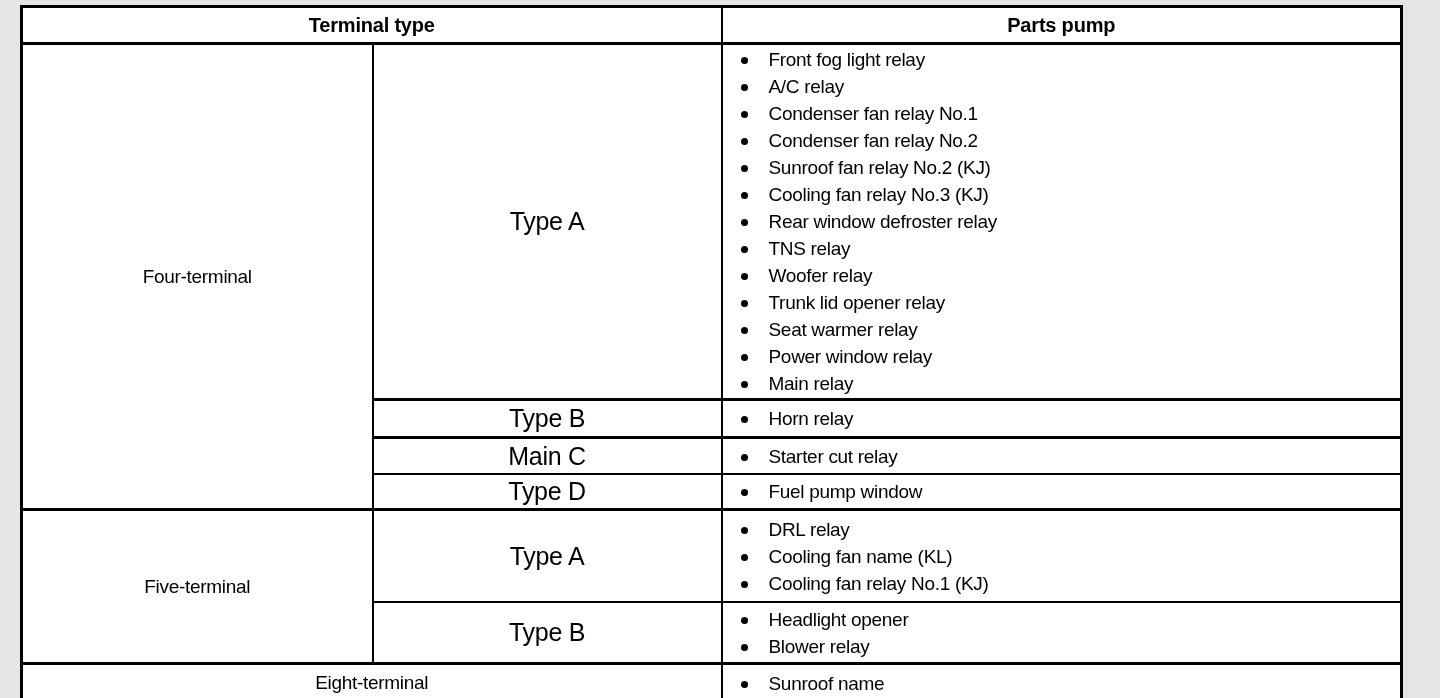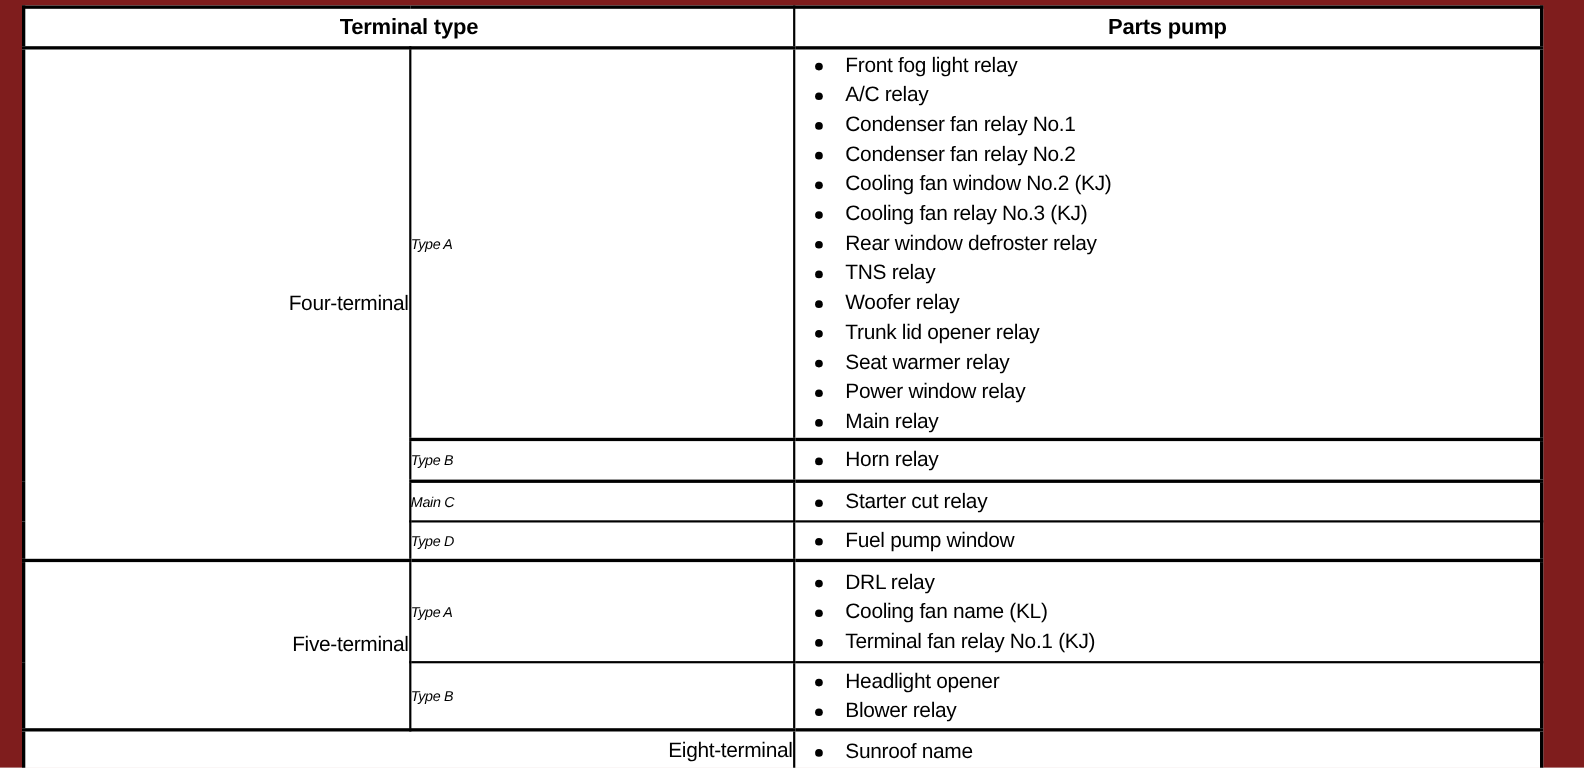--- a/index.html
+++ b/index.html
@@ -13,21 +13,21 @@
     overflow: hidden;
     font-family: "Liberation Sans", sans-serif;
     color: #000000;
     -webkit-font-smoothing: none;
   }
 
   #page {
     position: relative;
     width: 1440px;
     height: 698px;
-    background: #7f1d1d;
+    background: #e5e5e5;
   }
 
   
   .table-wrap {
     position: absolute;
     left: 20px;
     top: 5px;
     width: 1380px;
     height: 678px;
     box-sizing: border-box;
@@ -63,32 +63,32 @@
     height: 34px;
     text-align: center;
     font-weight: bold;
     font-size: 20px;
     letter-spacing: -0.2px;
     border-bottom: 3px solid #000000 !important;
   }
 
   
   .term-cell {
-    text-align: right;
+    text-align: center;
     padding-left: 8px;
     font-size: 19px;
     letter-spacing: -0.3px;
     vertical-align: middle;
   }
 
   .type-cell {
-    font-size: 13px;
+    text-align: center;
+    font-size: 25px;
     letter-spacing: -0.3px;
     vertical-align: middle;
-    font-style: italic;
   }
 
   .parts-cell {
     padding: 4px 0 4px 0;
     vertical-align: middle;
   }
 
   ul.parts-list {
     list-style: none;
     margin: 0;
@@ -164,21 +164,21 @@
               <li>
                 <span class="bullet"></span>
                 <span>Condenser fan relay No.1</span>
               </li>
               <li>
                 <span class="bullet"></span>
                 <span>Condenser fan relay No.2</span>
               </li>
               <li>
                 <span class="bullet"></span>
-                <span>Cooling fan window No.2 (KJ)</span>
+                <span>Sunroof fan relay No.2 (KJ)</span>
               </li>
               <li>
                 <span class="bullet"></span>
                 <span>Cooling fan relay No.3 (KJ)</span>
               </li>
               <li>
                 <span class="bullet"></span>
                 <span>Rear window defroster relay</span>
               </li>
               <li>
@@ -253,21 +253,21 @@
               <li>
                 <span class="bullet"></span>
                 <span>DRL relay</span>
               </li>
               <li>
                 <span class="bullet"></span>
                 <span>Cooling fan name (KL)</span>
               </li>
               <li>
                 <span class="bullet"></span>
-                <span>Terminal fan relay No.1 (KJ)</span>
+                <span>Cooling fan relay No.1 (KJ)</span>
               </li>
             </ul>
           </td>
         </tr>
 
         <tr>
           <td class="type-cell row-typeB5">Type B</td>
           <td class="parts-cell row-typeB5">
             <ul class="parts-list">
               <li>

